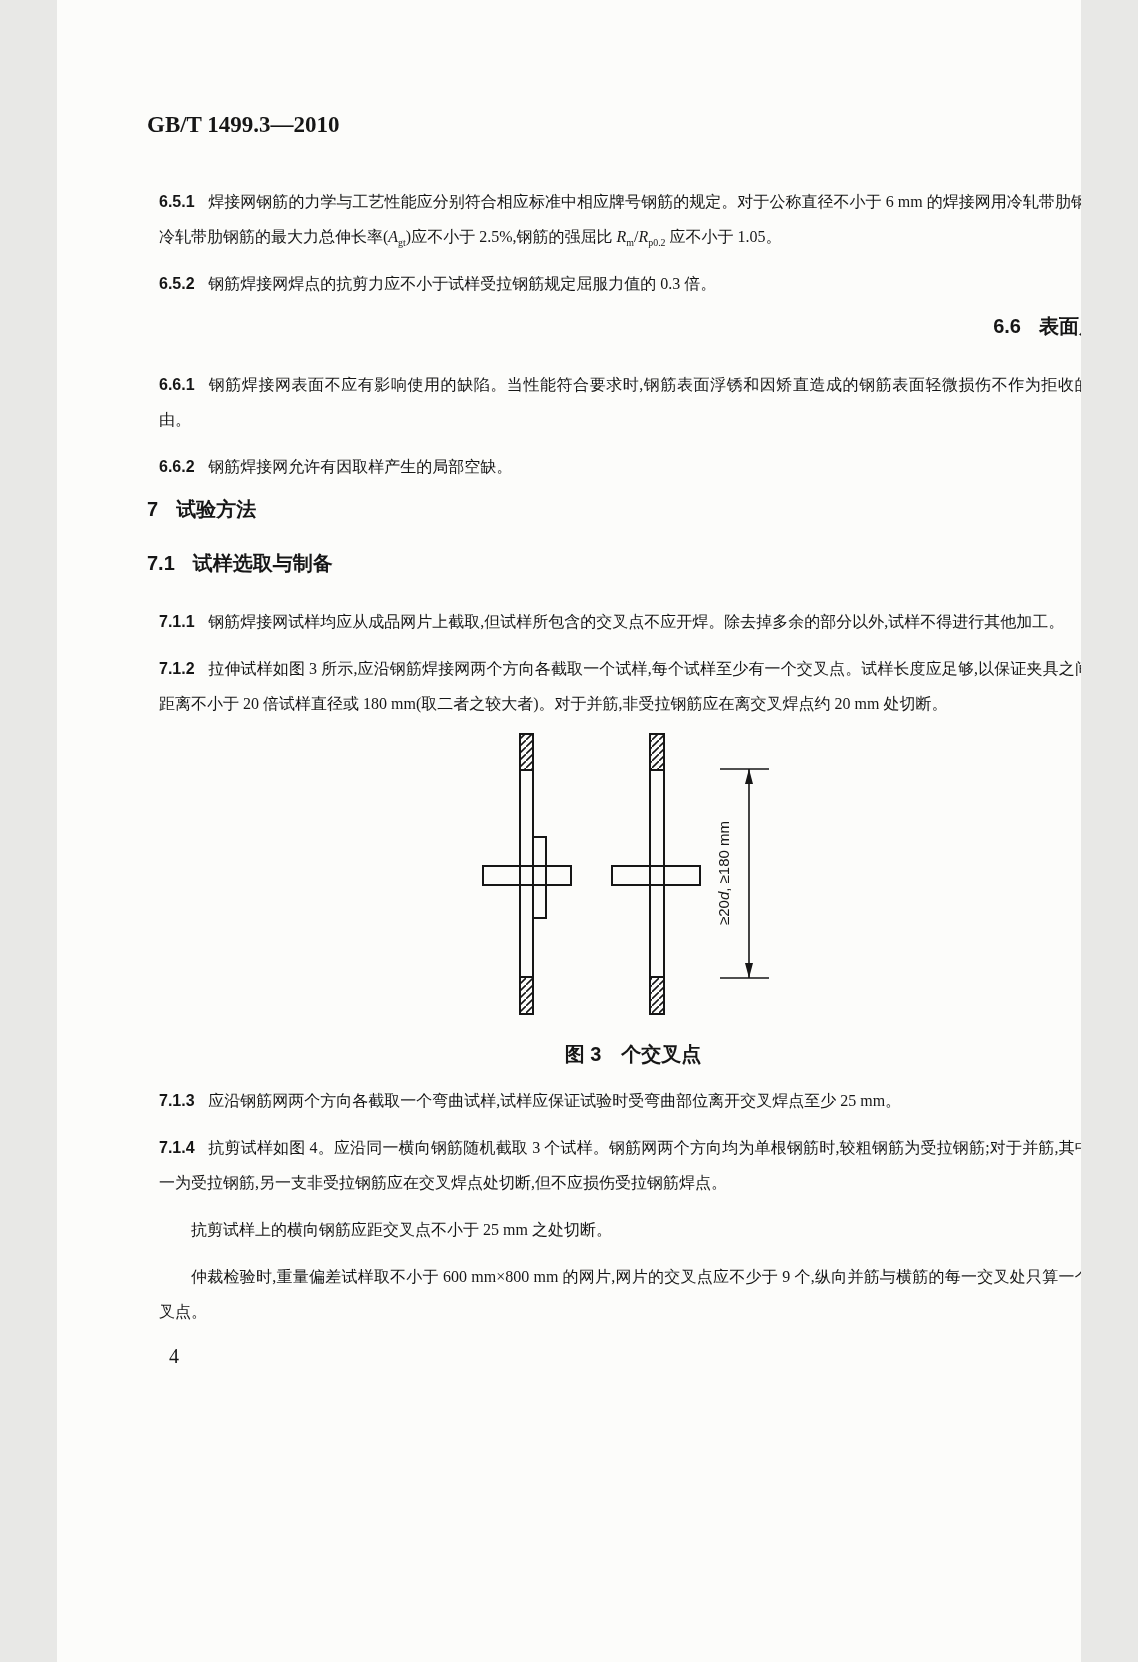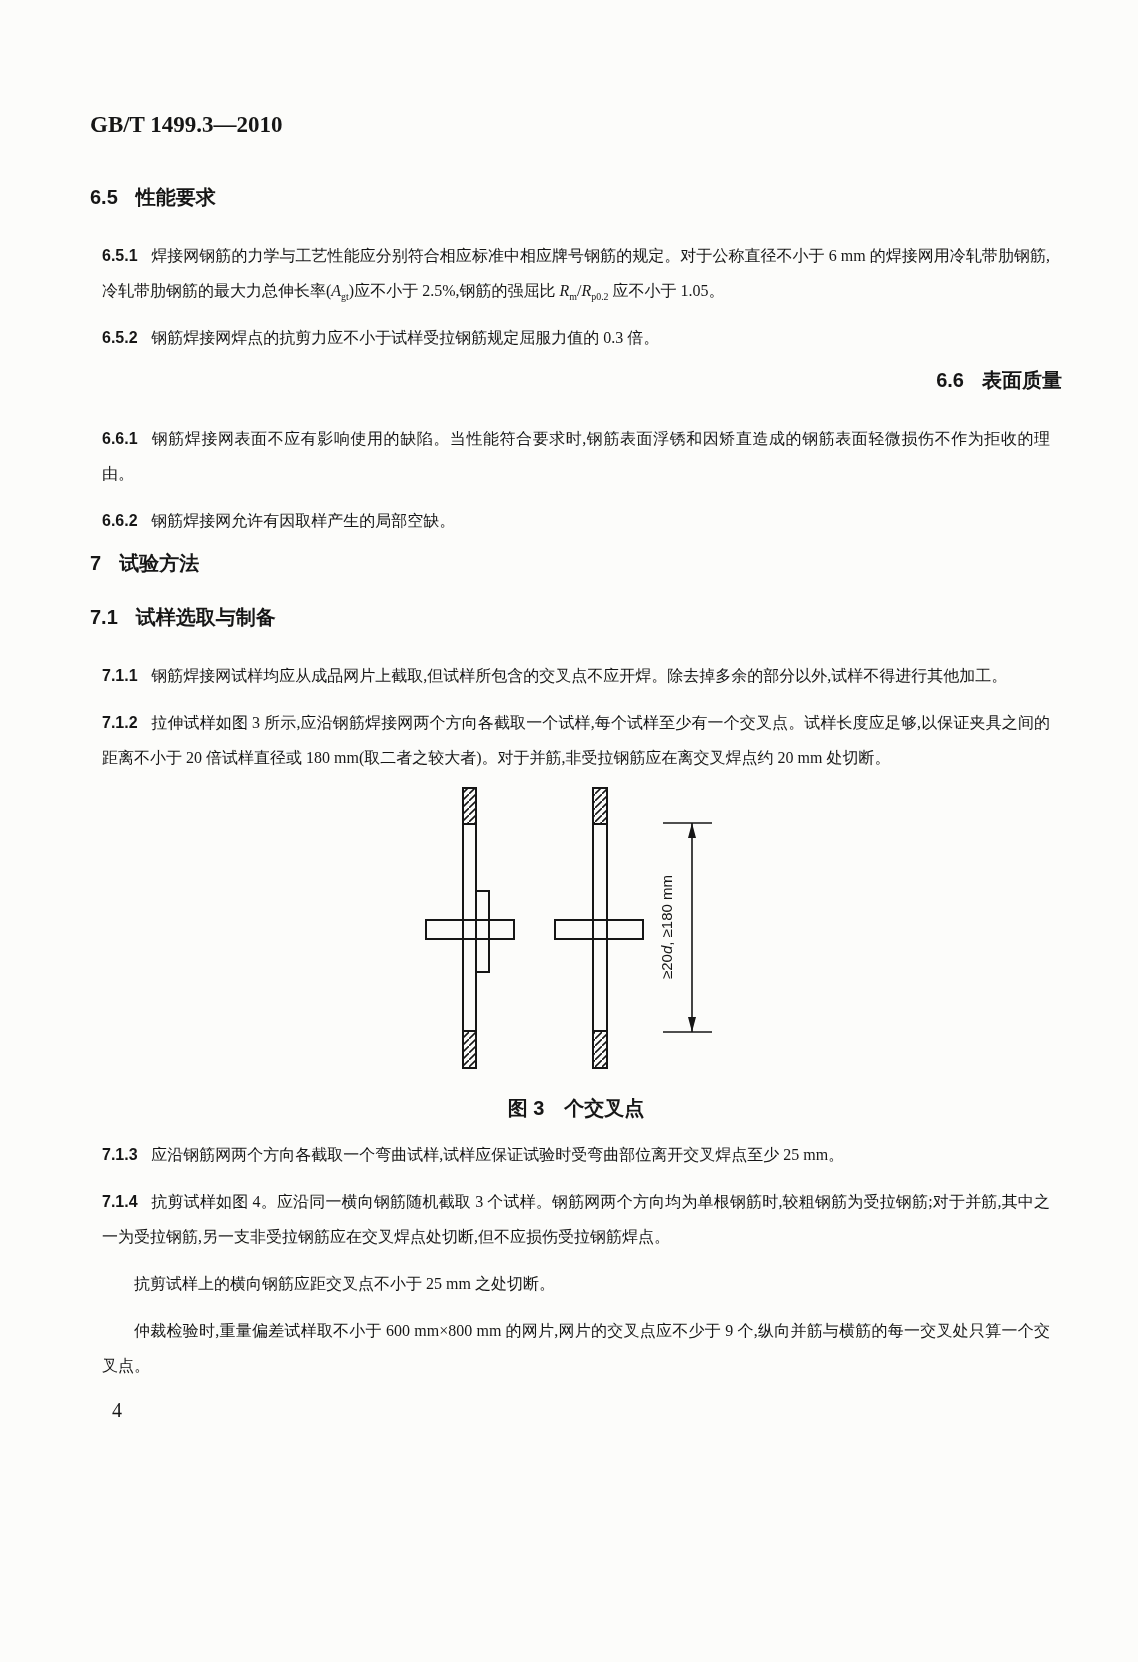--- a/index.html
+++ b/index.html
@@ -1,18 +1,18 @@
 <!DOCTYPE html>
 <html><head>
 <meta charset="utf-8">
 <style>
   html,body { margin:0; padding:0; background:#e8e8e6; }
   .page {
     position:relative;
-    width:1138px; height:1662px;
+    width:1024px; height:1662px;
     margin:0 auto;
     background:#fcfcfa;
     color:#161616;
     font-family:"Liberation Serif", serif;
     overflow:hidden;
   }
   .content {
     position:absolute;
     left:90px; top:110px;
     width:972px;
@@ -71,21 +71,20 @@
   }
 </style>
 </head>
 <body>
 
 <div class="page">
   <div class="content">
 
     <p class="doc-code">GB/T 1499.3—2010</p>
 
-    <h3 class="sec"><span class="num">6.5</span><span>性能要求</span></h3>
 
     <p class="clause"><span class="num">6.5.1</span><span>焊接网钢筋的力学与工艺性能应分别符合相应标准中相应牌号钢筋的规定。对于公称直径不小于 6 mm 的焊接网用冷轧带肋钢筋,冷轧带肋钢筋的最大力总伸长率(</span><span class="var">A</span><sub>gt</sub><span>)应不小于 2.5%,钢筋的强屈比 </span><span class="var">R</span><sub>m</sub><span>/</span><span class="var">R</span><sub>p0.2</sub><span> 应不小于 1.05。</span></p>
 
     <p class="clause"><span class="num">6.5.2</span><span>钢筋焊接网焊点的抗剪力应不小于试样受拉钢筋规定屈服力值的 0.3 倍。</span></p>
 
     <h3 class="sec h66"><span class="num">6.6</span><span>表面质量</span></h3>
 
     <p class="clause"><span class="num">6.6.1</span><span>钢筋焊接网表面不应有影响使用的缺陷。当性能符合要求时,钢筋表面浮锈和因矫直造成的钢筋表面轻微损伤不作为拒收的理由。</span></p>
 
     <p class="clause"><span class="num">6.6.2</span><span>钢筋焊接网允许有因取样产生的局部空缺。</span></p>

